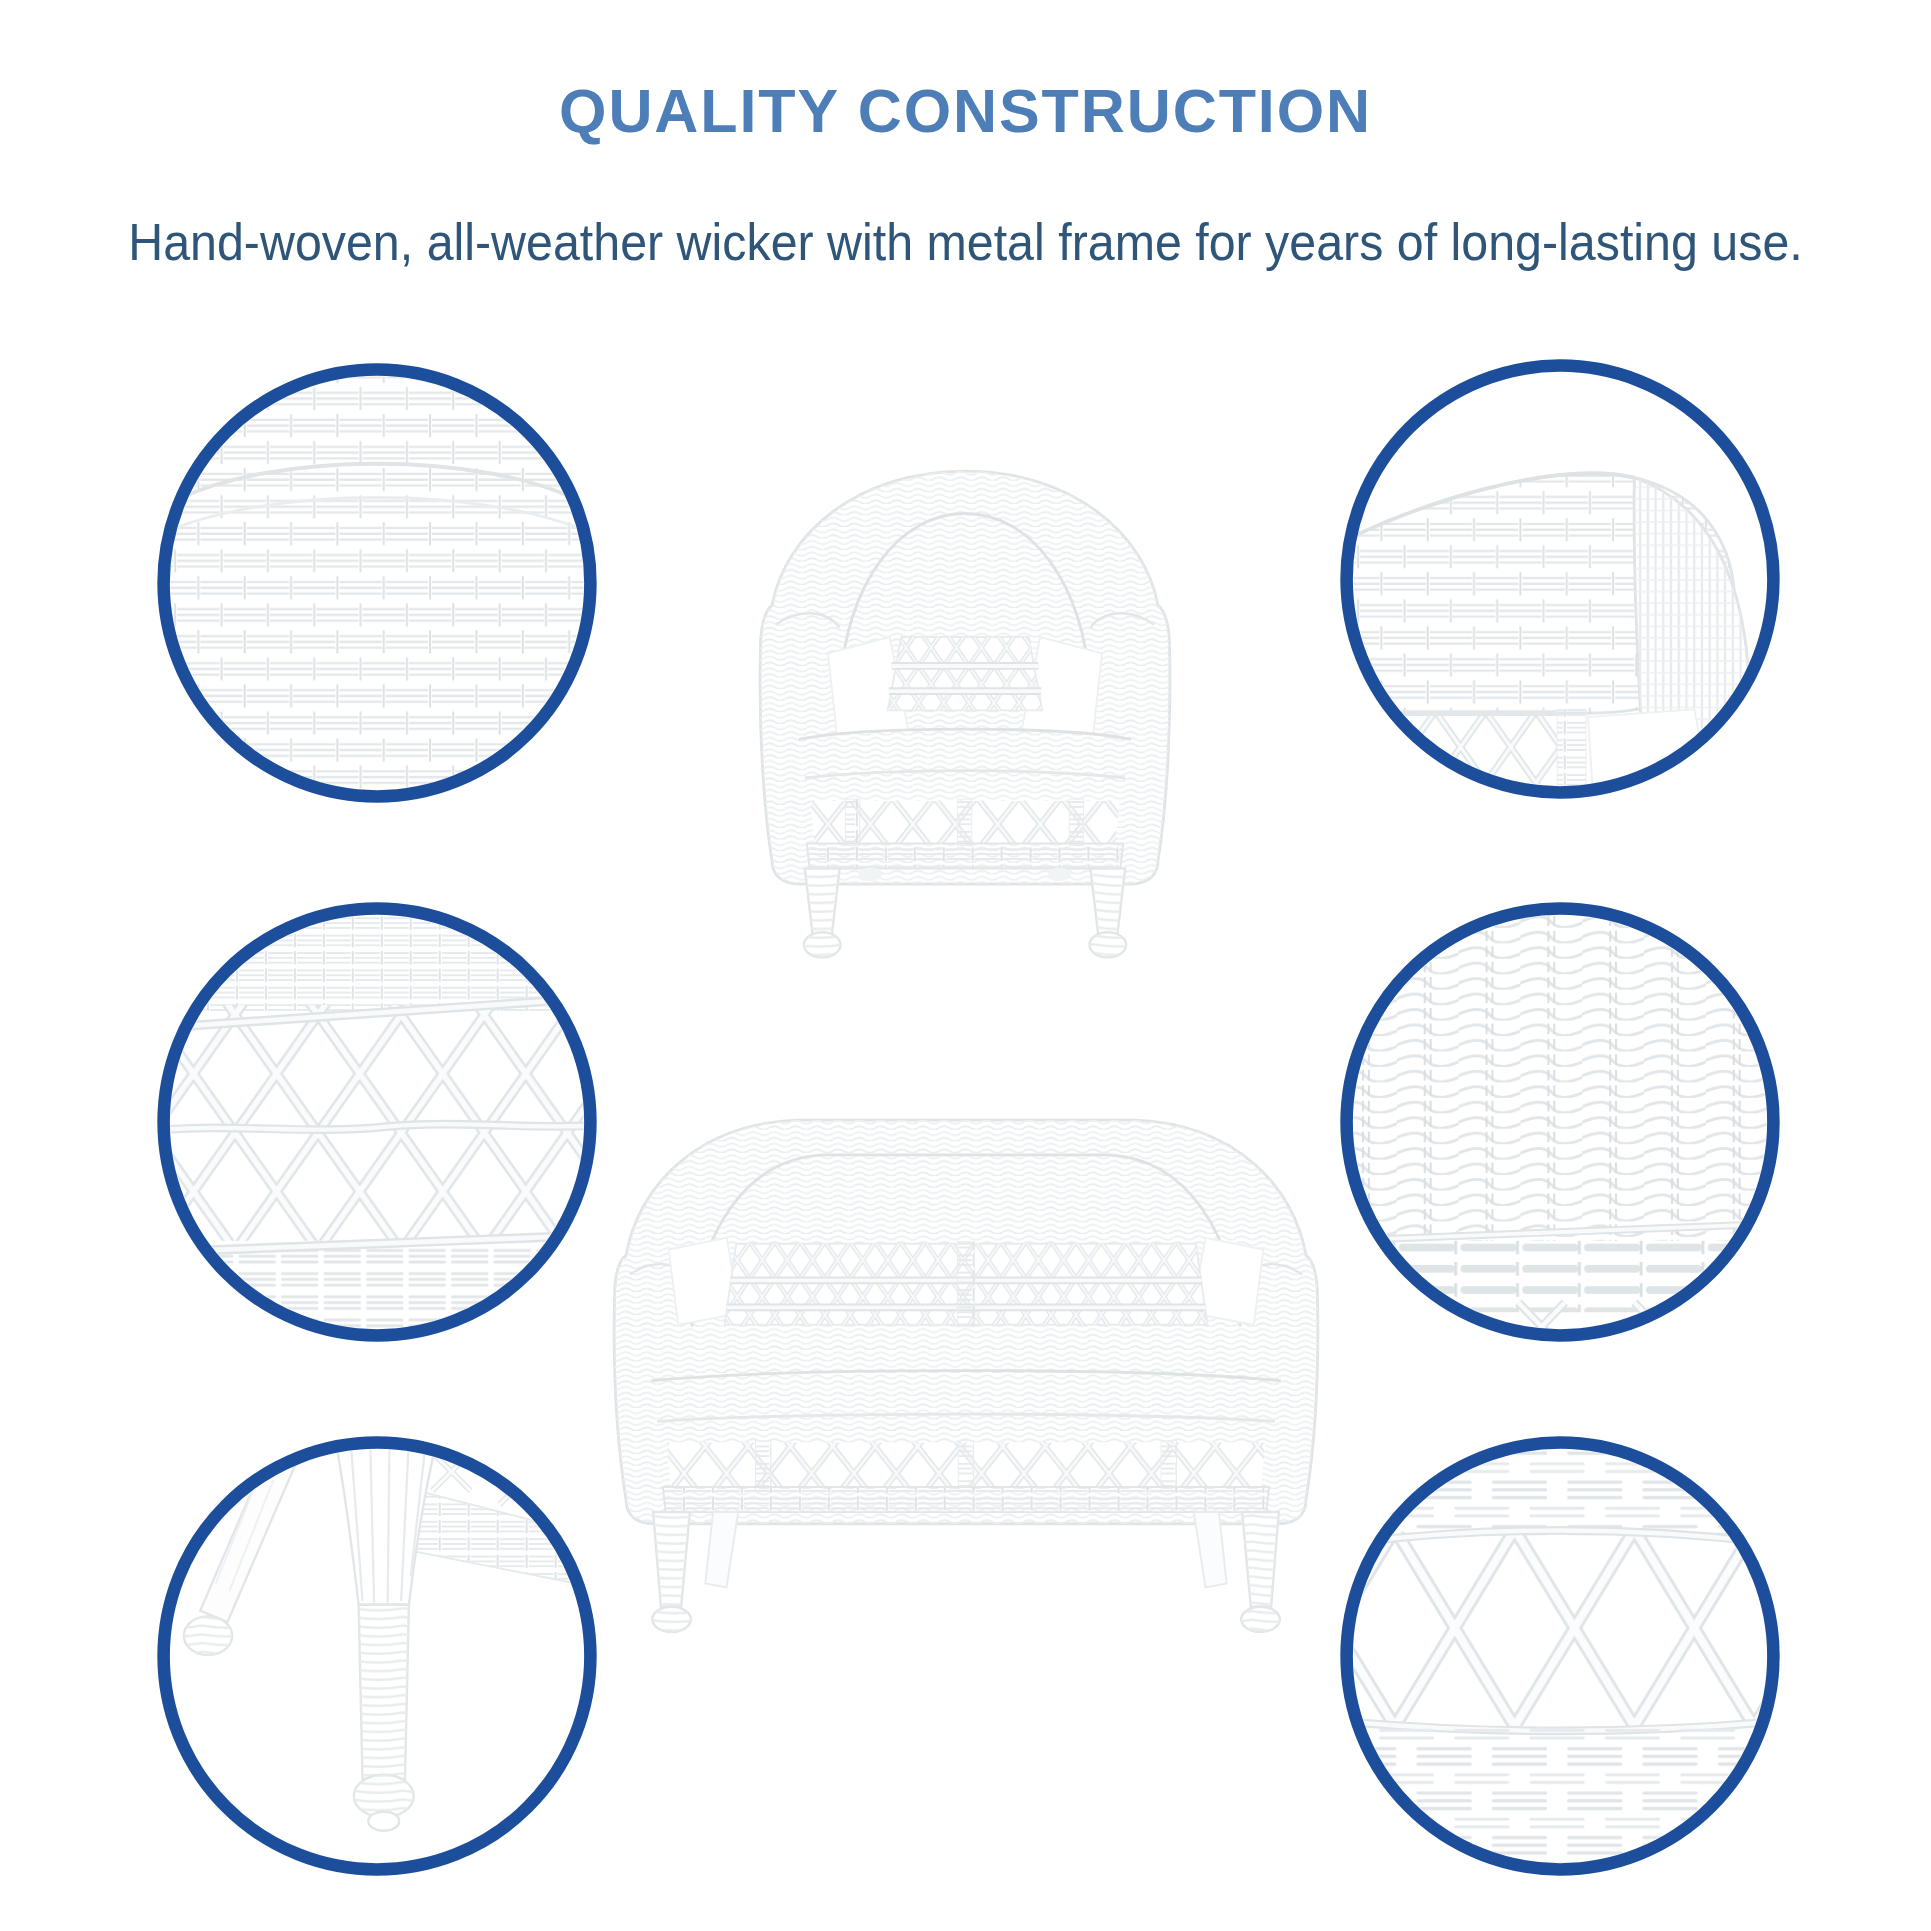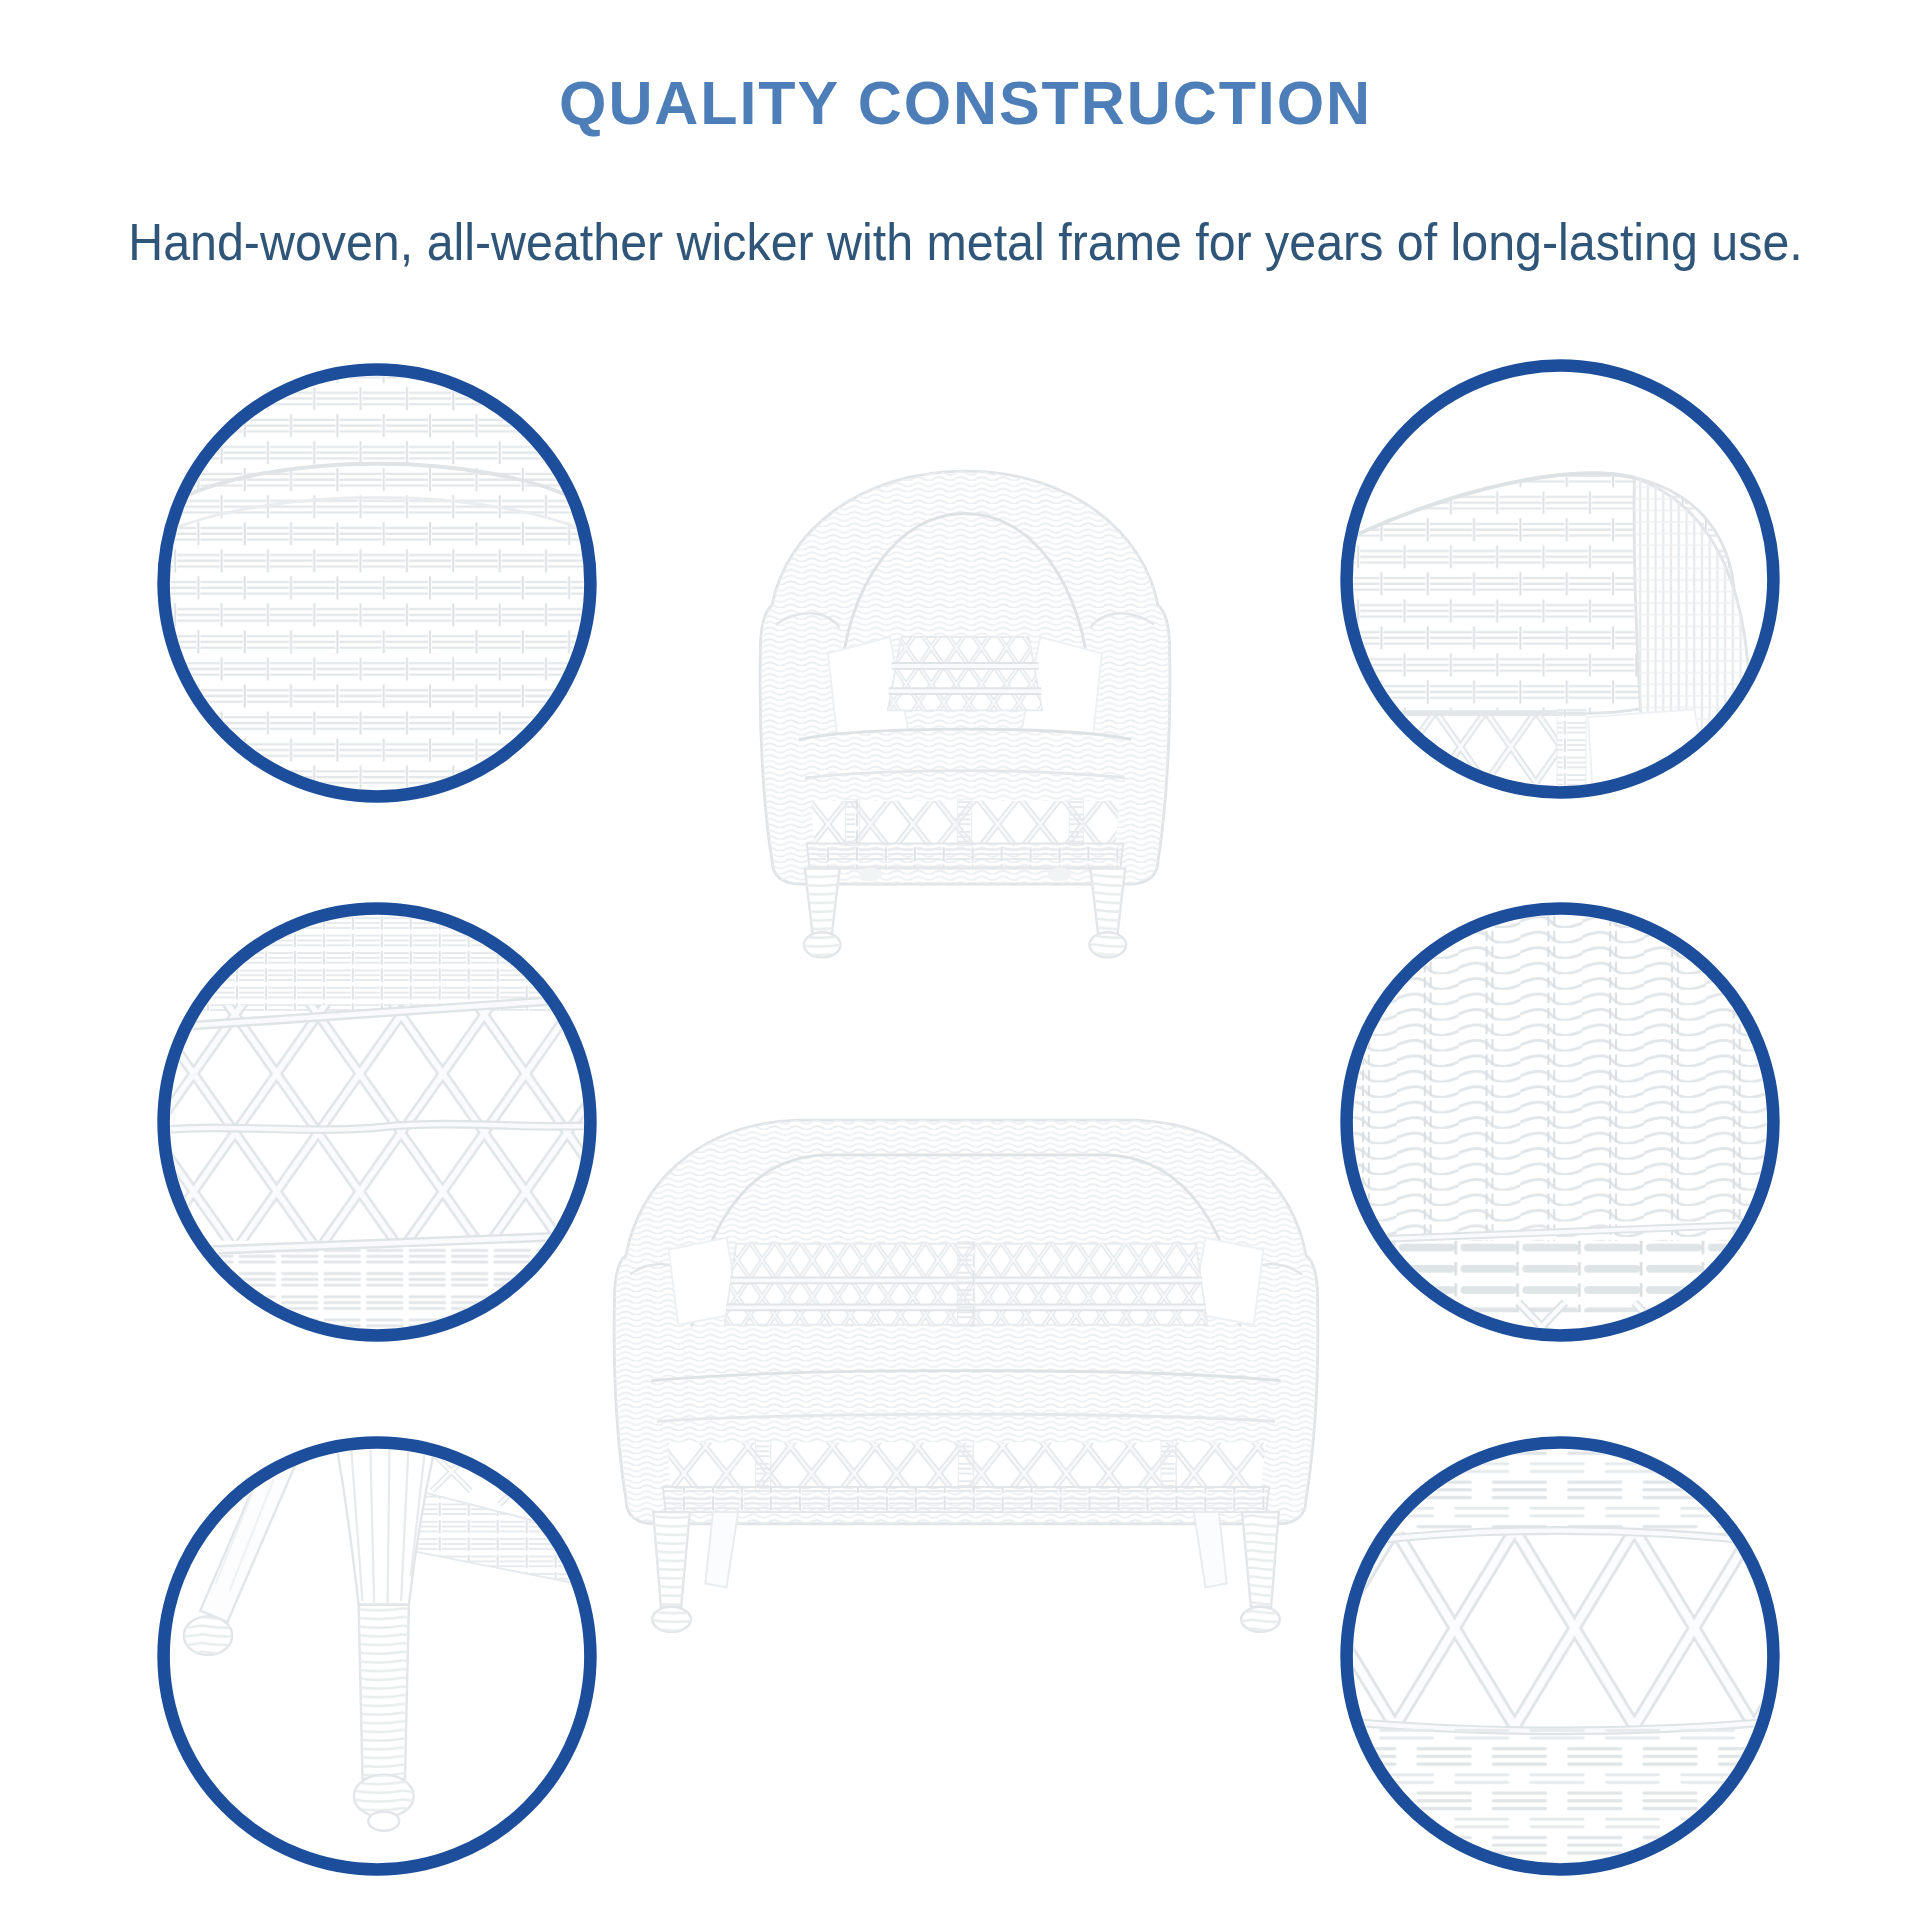--- a/index.html
+++ b/index.html
@@ -1,18 +1,18 @@
 <!DOCTYPE html>
 <html style="--title-blue: #4d7eb8; --subtitle-blue: #2f5578;"><head>
 <meta charset="utf-8">
 <style>
   html,body{margin:0;padding:0;background:#ffffff;}
   .canvas{position:relative;width:1931px;height:1931px;background:#ffffff;overflow:hidden;
           font-family:"Liberation Sans",sans-serif;}
-  .title{position:absolute;top:68px;left:0;width:100%;text-align:center;
+  .title{position:absolute;top:76px;left:0;width:100%;text-align:center;
          font-size:61px;font-weight:700;letter-spacing:1.9px;color:var(--title-blue,#4d7eb8);white-space:nowrap;}
   .subtitle{position:absolute;top:212px;left:0;width:100%;text-align:center;
          font-size:52px;font-weight:400;color:var(--subtitle-blue,#2f5578);white-space:nowrap;
          transform:scaleX(.93);transform-origin:50% 0;}
   .callout{position:absolute;width:450px;height:450px;}
   #c-tl{left:152px;top:358px}
   #c-tr{left:1335px;top:354px}
   #c-ml{left:152px;top:897px}
   #c-mr{left:1335px;top:897px}
   #c-bl{left:152px;top:1431px}

